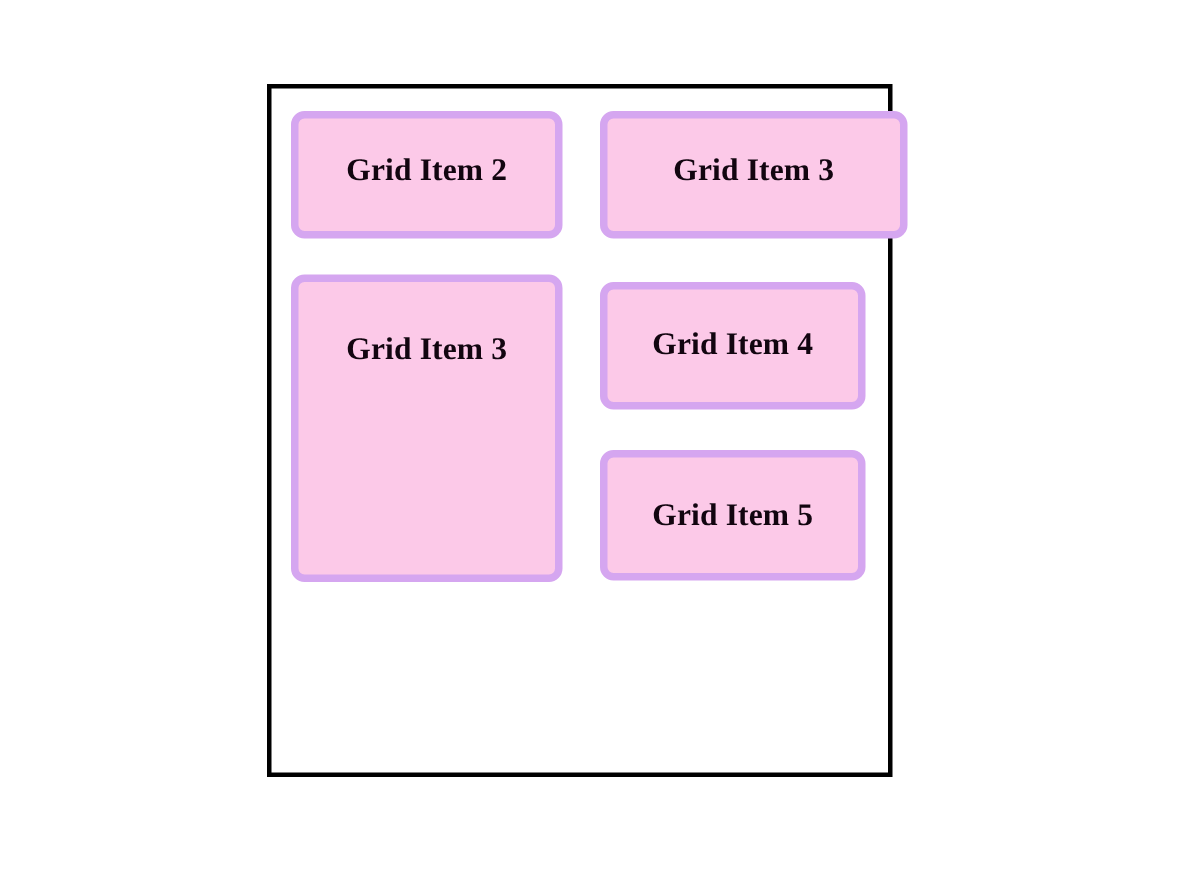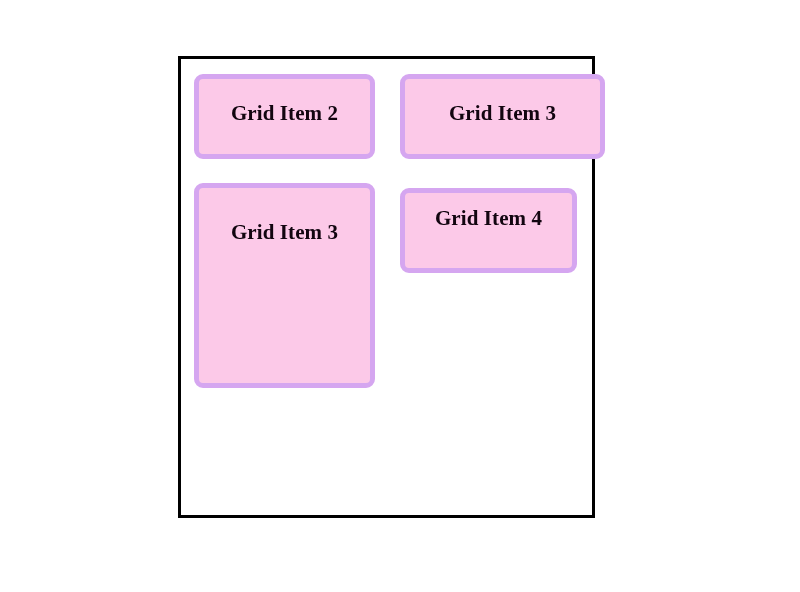--- a/index.html
+++ b/index.html
@@ -94,21 +94,21 @@
     text-align: center;
   }
   .item-3 .item-label { margin-top: 25px; }
 
   .item-4 {
     left: 219px;
     top: 129px;
     width: 177px;
     height: 85px;
   }
-  .item-4 .item-label { margin-top: 16px; }
+  .item-4 .item-label { margin-top: 27px; }
 
   .item-5 {
     left: 219px;
     top: 241px;
     width: 177px;
     height: 87px;
   }
   .item-5 .item-label { margin-top: 29px; }
 </style>
 </head>
@@ -129,17 +129,20 @@
 
 
       <div class="grid-item item-3">
         <span class="item-label">Grid Item 3</span>
       </div>
 
       <div class="grid-item item-4">
         <span class="item-label">Grid Item 4</span>
       </div>
 
+      <div class="grid-item item-5">
+        <span class="item-label">Grid Item 5</span>
+      </div>
 
     </div>
   </div>
 
 </div>
 
 </body></html>

